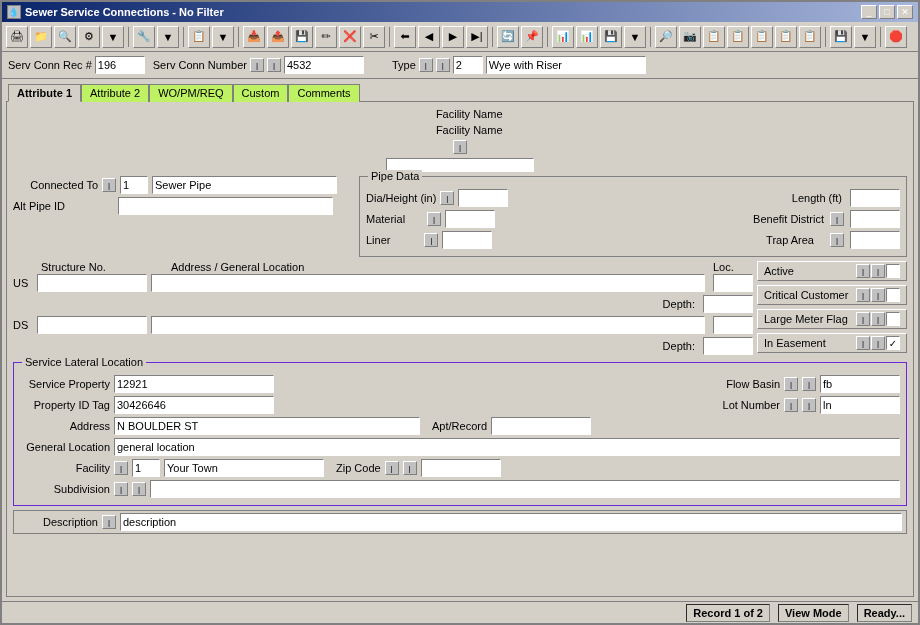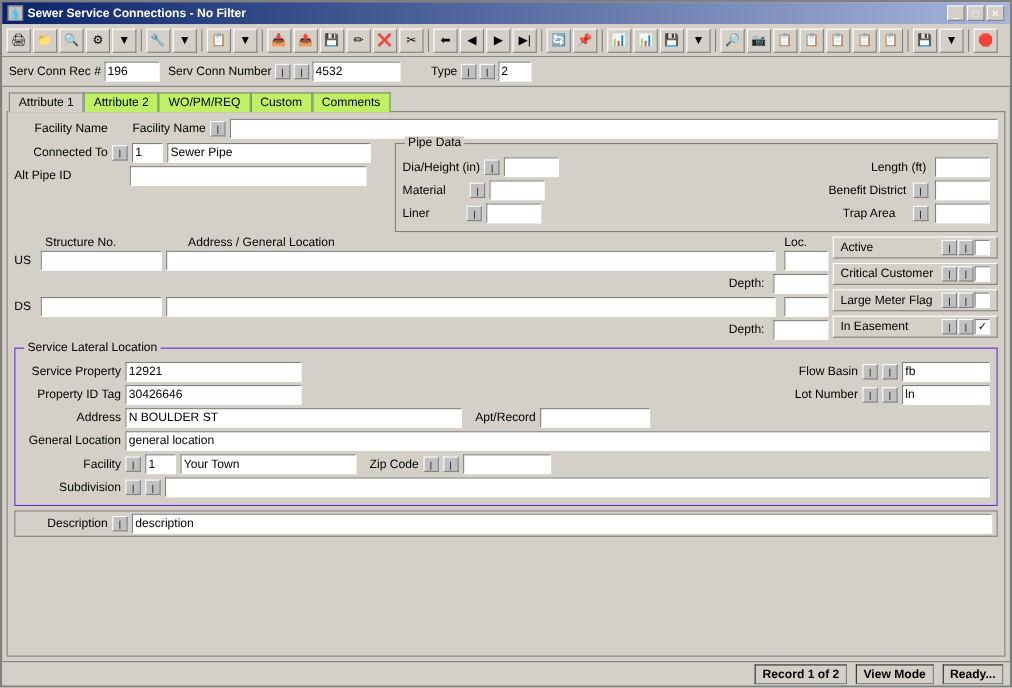--- a/index.html
+++ b/index.html
@@ -16,21 +16,21 @@
     .toolbar { background: #d4d0c8; border-bottom: 1px solid #808080; padding: 2px 4px; display: flex; align-items: center; gap: 2px; height: 30px; }
     .toolbar-btn { width: 22px; height: 22px; background: #d4d0c8; border: 1px solid; border-color: #ffffff #808080 #808080 #ffffff; display: flex; align-items: center; justify-content: center; font-size: 11px; cursor: pointer; }
     .toolbar-sep { width: 1px; height: 20px; background: #808080; margin: 0 2px; }
     
     .top-fields { padding: 4px 6px; display: flex; align-items: center; gap: 8px; border-bottom: 1px solid #808080; background: #d4d0c8; }
     .field-group { display: flex; align-items: center; gap: 3px; }
     .field-label { font-size: 11px; white-space: nowrap; }
     
     .tabs { display: flex; padding: 4px 6px 0; gap: 0; }
     .tab { padding: 2px 8px; background: #bef264; border: 1px solid #808080; border-bottom: none; cursor: pointer; font-size: 11px; position: relative; top: 1px; }
-    .tab.active { background: #d4d0c8; border-bottom: 1px solid #d4d0c8; z-index: 1; font-weight: normal; }
+    .tab.active { background: #d4d0c8; border-bottom: 1px solid #d4d0c8; z-index: 1; font-weight: bold; }
     
     .content { flex: 1; background: #d4d0c8; border: 1px solid #808080; margin: 0 4px 4px; padding: 6px; overflow: hidden; }
     
     .row { display: flex; align-items: center; gap: 4px; margin-bottom: 3px; }
     
     .label { font-size: 11px; white-space: nowrap; }
     .input-field { height: 18px; background: white; border: 1px solid; border-color: #808080 #ffffff #ffffff #808080; padding: 0 2px; font-size: 11px; }
     .input-w50 { width: 50px; }
     .input-w80 { width: 80px; }
     
@@ -114,34 +114,35 @@
       <span class="field-label">Serv Conn Number</span>
       <div class="pipe-btn">|</div>
       <div class="pipe-btn">|</div>
       <input class="input-field input-w80" value="4532" style="">
     </div>
     <div class="field-group" style="margin-left: 20px;">
       <span class="field-label">Type</span>
       <div class="pipe-btn">|</div>
       <div class="pipe-btn">|</div>
       <input class="input-field input-w50" value="2" style="width: 30px;">
+      <input class="input-field" value="Wye with Riser" style="width: 160px;">
     </div>
   </div>
 
   <div class="tabs">
     <div class="tab active">Attribute 1</div>
     <div class="tab">Attribute 2</div>
     <div class="tab">WO/PM/REQ</div>
     <div class="tab">Custom</div>
     <div class="tab">Comments</div>
   </div>
 
   <div class="content">
 
-    <div class="row" style="margin-bottom: 4px;">
+    <div class="row" style="margin-bottom: 4px; flex-direction: column;">
       <span class="label" style="width:85px; text-align:right;">Facility Name</span>
       <span class="label" style="width:85px; text-align:right;">Facility Name</span>
       <div class="pipe-btn">|</div>
       <input class="input-field" style="flex: 1 1 0%;" value="">
     </div>
 
     <div style="display:flex; gap:6px;">
 
       <div style="width:340px;">
 

